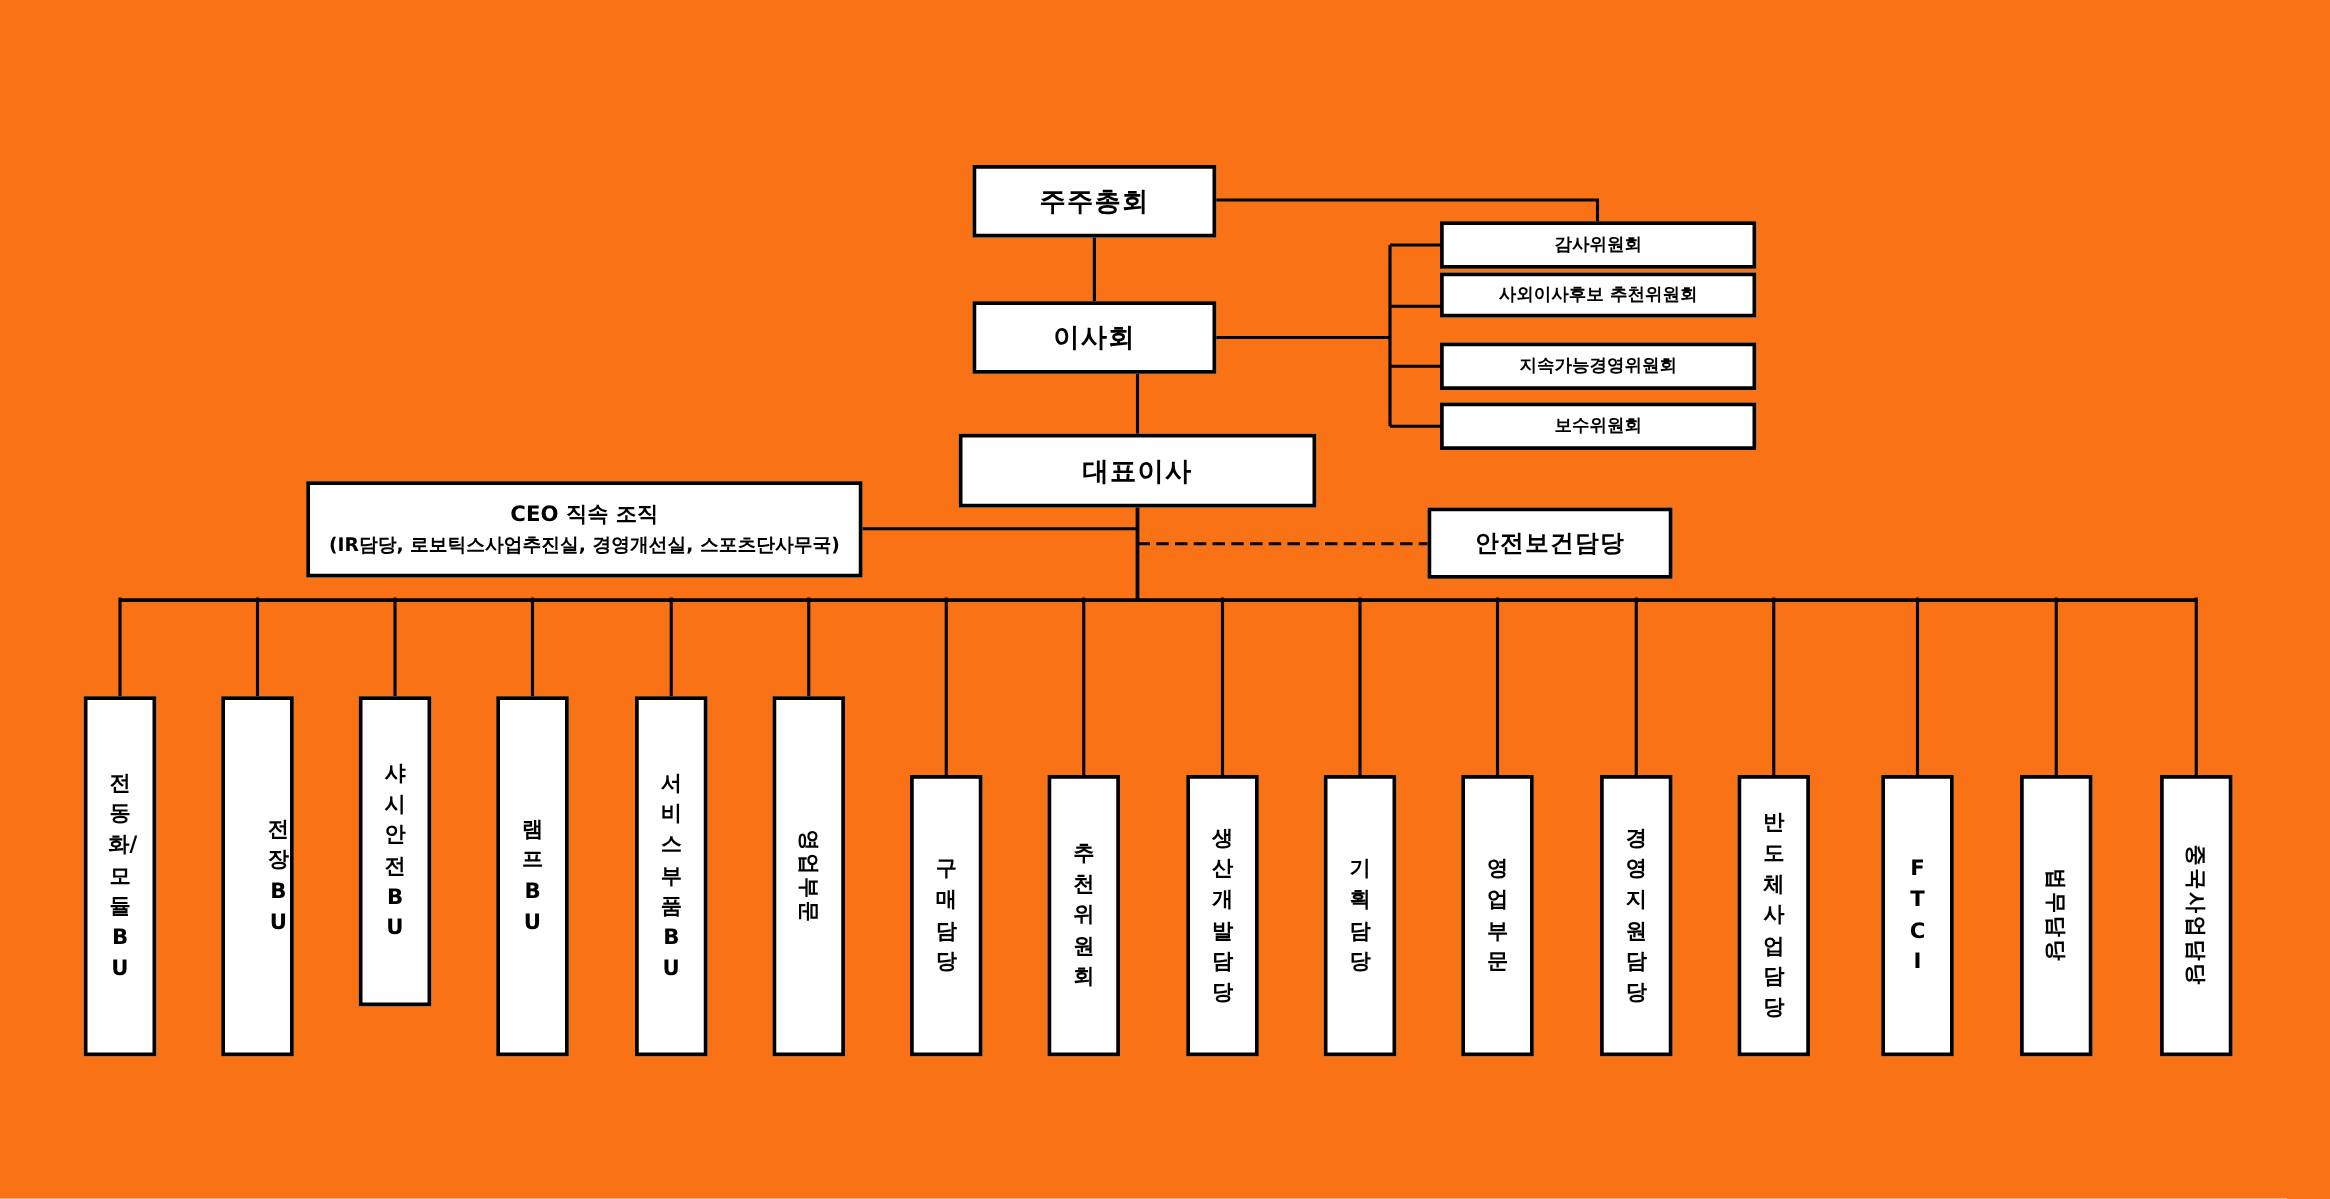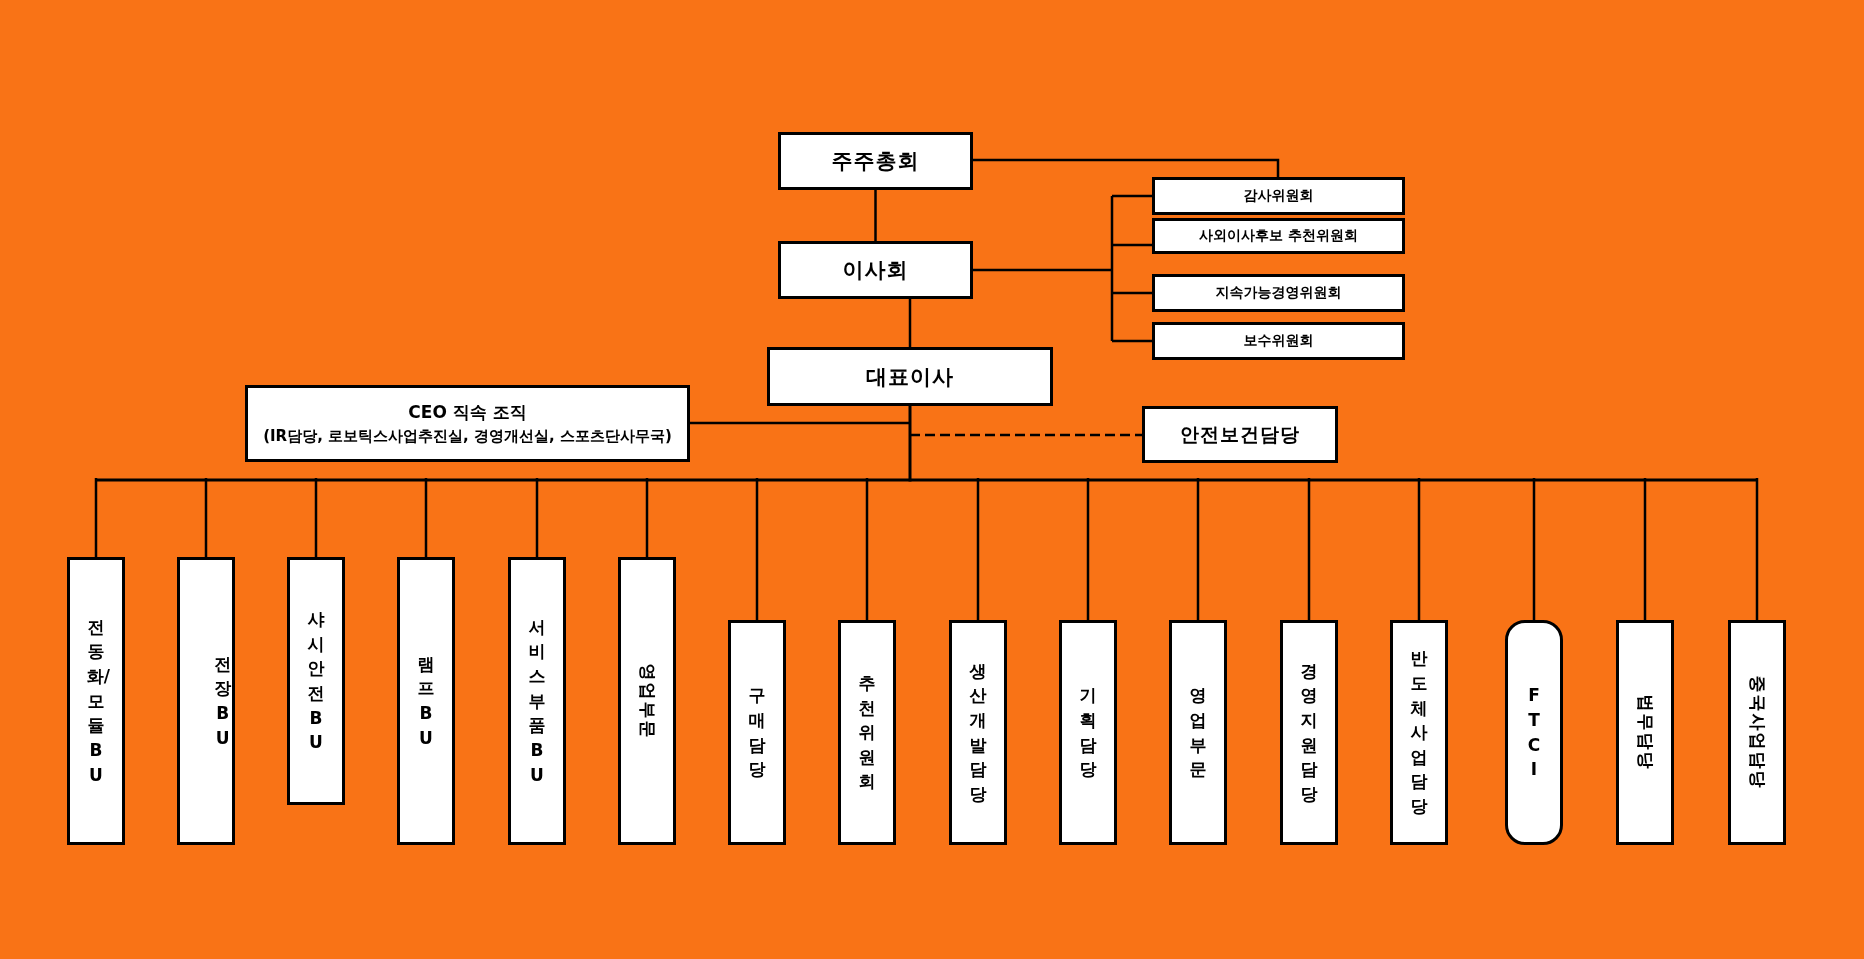--- a/index.html
+++ b/index.html
@@ -164,21 +164,21 @@
   </div>
   <div class="box vbox" style="left:1169px; top:620px; width:58px; height:225px;">
     <span class="stack">영업부문</span>
   </div>
   <div class="box vbox" style="left:1280px; top:620px; width:58px; height:225px;">
     <span class="stack">경영지원담당</span>
   </div>
   <div class="box vbox" style="left:1390px; top:620px; width:58px; height:225px;">
     <span class="stack">반도체사업담당</span>
   </div>
-  <div class="box vbox" style="left:1505px; top:620px; width:58px; height:225px;border-radius:20px;">
+  <div class="box vbox" style="left:1505px; top:620px; width:58px; height:225px;">
     <span class="stack">FTCI</span>
   </div>
   <div class="box vbox" style="left:1616px; top:620px; width:58px; height:225px;">
     <span class="rot">법무담당</span>
   </div>
   <div class="box vbox" style="left:1728px; top:620px; width:58px; height:225px;">
     <span class="rot">중국사업담당</span>
   </div>
 
 </div>

